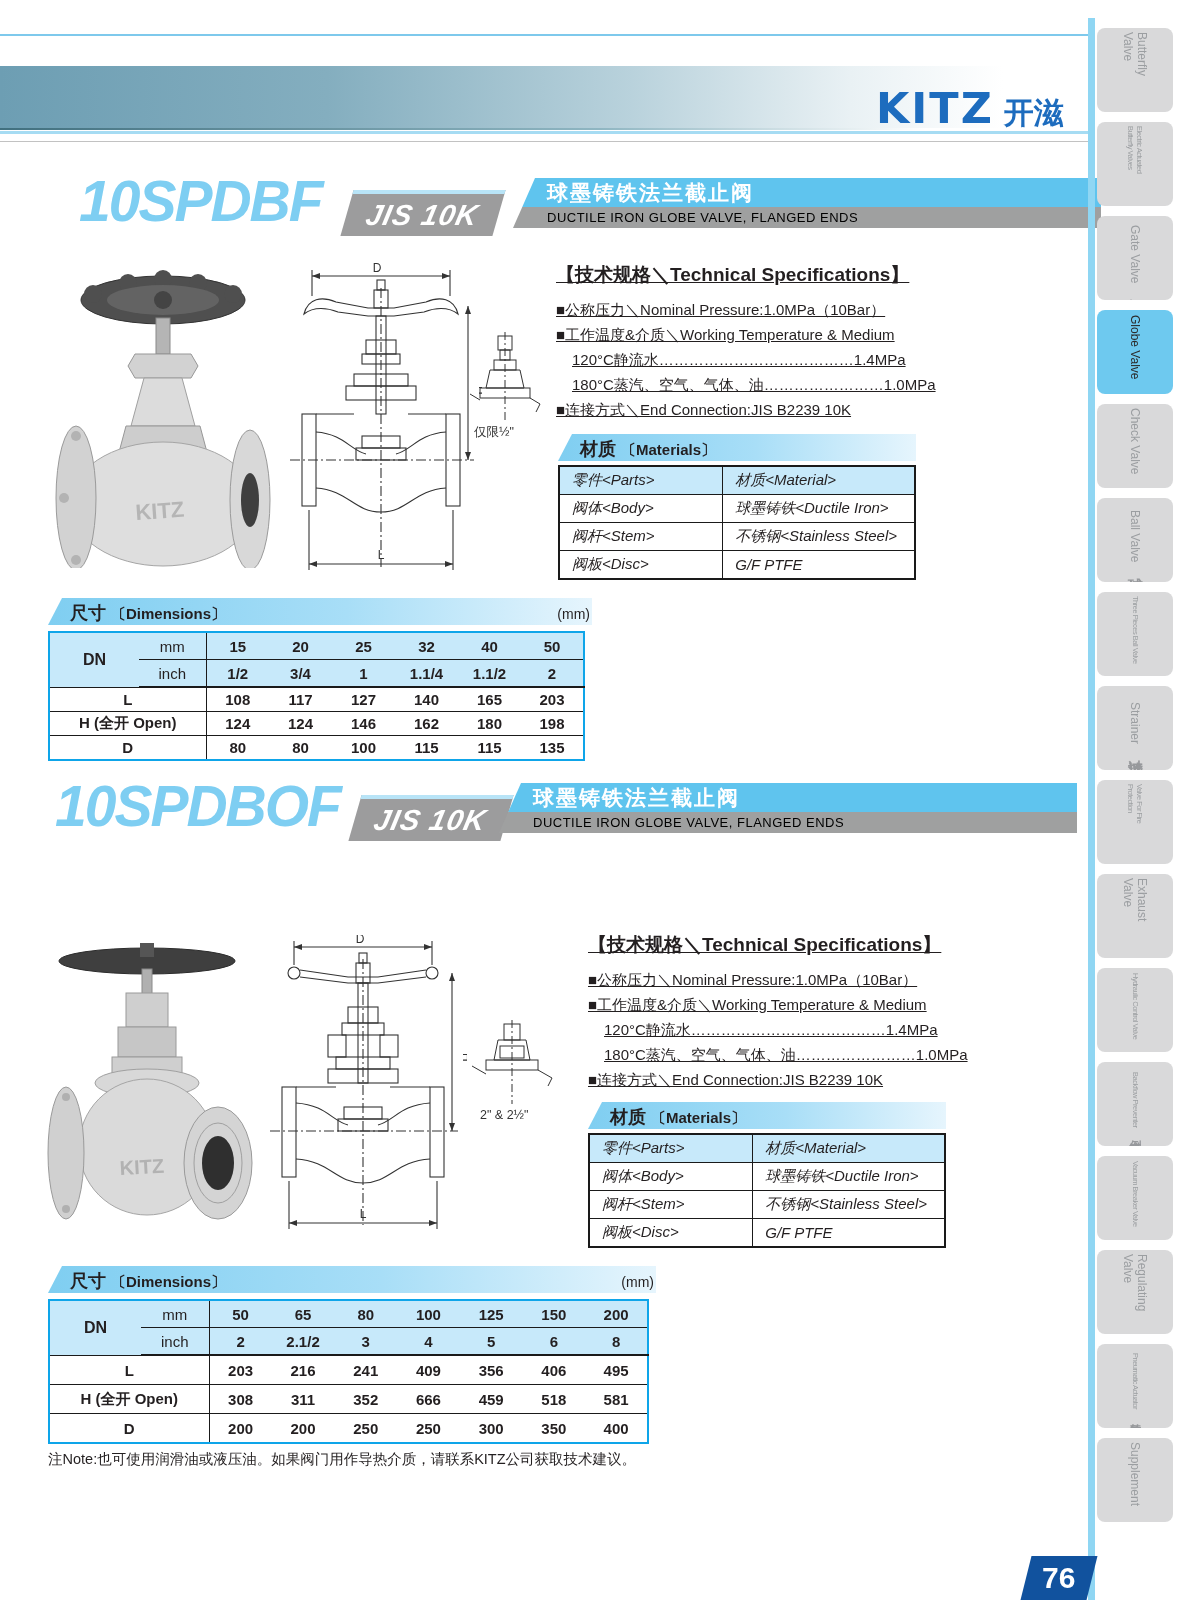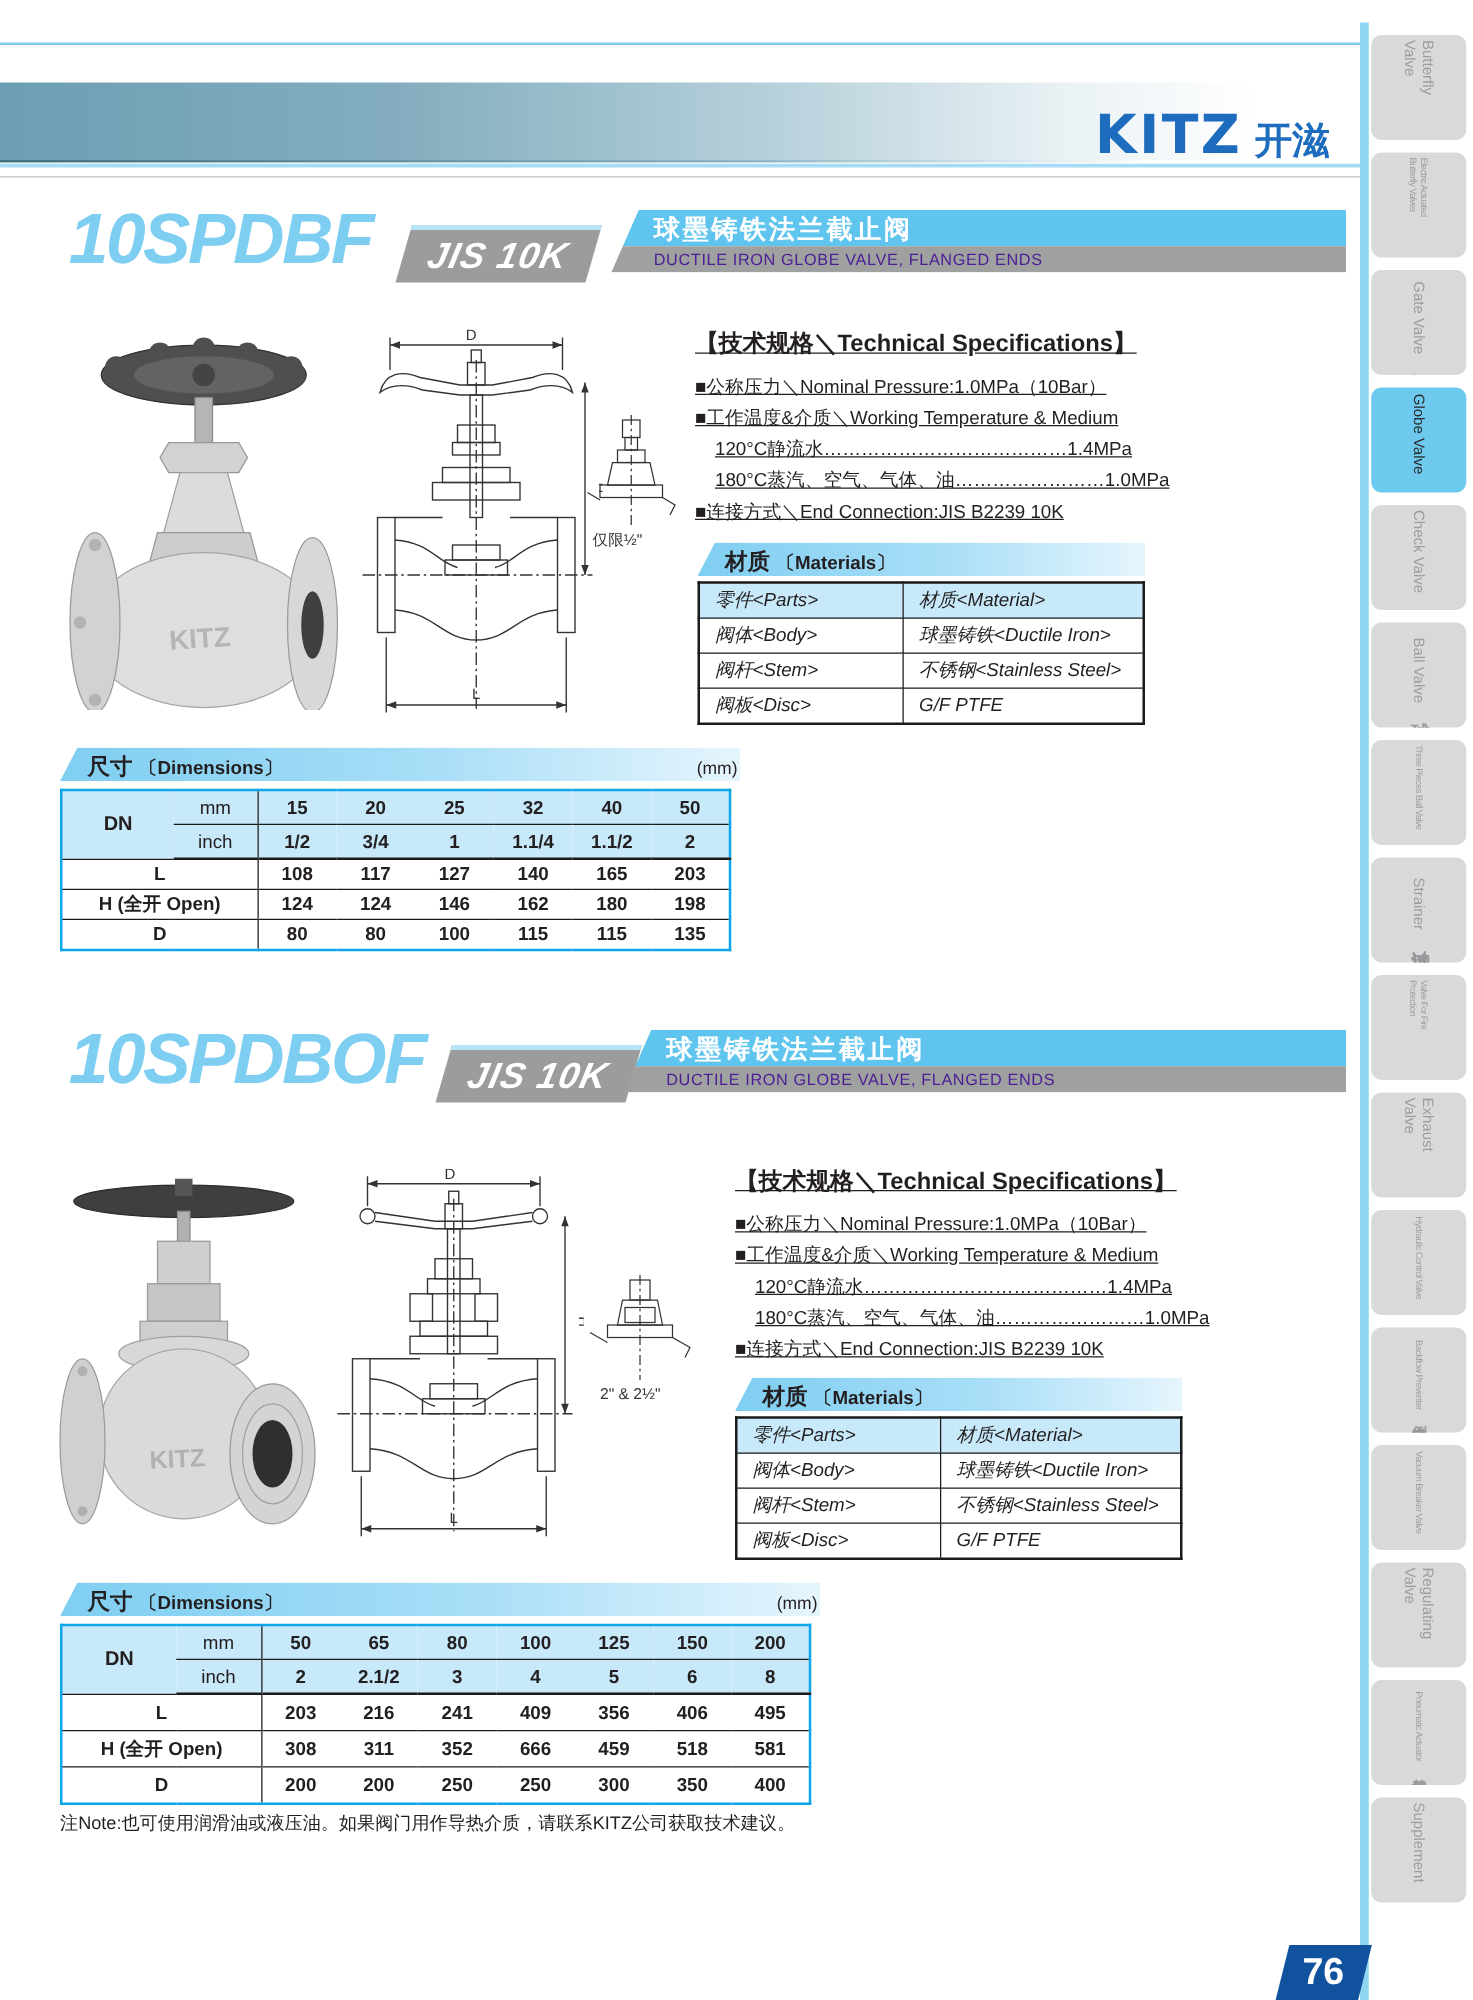--- a/index.html
+++ b/index.html
@@ -19,21 +19,21 @@
   .logo-cn{font-size:30px;font-weight:700;color:#1d6cbe;}
   
   .sec-title{position:absolute;left:55px;width:1022px;height:62px;}
   .model{font-size:57px;font-weight:800;font-style:italic;color:#7ecef2;letter-spacing:-2px;line-height:62px;}
   .rating{position:absolute;top:20px;height:42px;background:#9c9c9d;border-top:4px solid #b8e4f7;
           transform:skewX(-16deg);display:flex;align-items:center;justify-content:center;}
   .rating span{font-size:29px;font-weight:800;font-style:italic;color:#fff;transform:skewX(4deg);letter-spacing:1px;}
   .bands{position:absolute;top:8px;right:0;clip-path:polygon(22px 0,100% 0,100% 100%,0 100%);}
   .band-cn{height:29px;background:#5fc4ee;color:#fff;font-size:21px;font-weight:700;
            display:flex;align-items:center;padding-left:34px;letter-spacing:2px;}
-  .band-en{height:21px;background:#9fa0a0;color:#4c1d95;font-size:13px;
+  .band-en{height:21px;background:#9fa0a0;color:#000000;font-size:13px;
            display:flex;align-items:center;padding-left:34px;letter-spacing:.5px;}
   
   .specs{position:absolute;width:440px;text-decoration:underline;}
   .sp-h{font-size:19px;font-weight:700;margin-bottom:9px;}
   .sp-b{font-size:15px;line-height:25px;}
   .sp-i{font-size:15px;line-height:25px;padding-left:16px;}
   
   .mat{position:absolute;width:358px;}
   .blk-head{height:27px;background:linear-gradient(90deg,#7fcef1 0%,#a8def7 55%,#e6f5fd 100%);
             clip-path:polygon(14px 0,100% 0,100% 100%,0 100%);
@@ -91,21 +91,21 @@
   <div class="rule-top"></div>
   <div class="grad-bar"></div>
   <div class="grad-edge"></div>
   <div class="rule-cyan"></div>
   <div class="rule-gray"></div>
   <div class="logo">
     <span class="logo-kitz">KITZ</span>
     <span class="logo-cn">开滋</span>
   </div>
 
-  <div class="sec-title" style="top:160px;">
+  <div class="sec-title" style="top:170px;margin-left:24px;">
     <span class="model">10SPDBF</span>
     <div class="rating" style="left:268px;width:152px;">
       <span>JIS 10K</span>
     </div>
     <div class="bands" style="width:588px;">
       <div class="band-cn">球墨铸铁法兰截止阀</div>
       <div class="band-en">DUCTILE IRON GLOBE VALVE, FLANGED ENDS</div>
     </div>
   </div>
 
@@ -283,21 +283,21 @@
         <td>100</td>
         <td>115</td>
         <td>115</td>
         <td>135</td>
       </tr>
     </tbody>
       </table>
   </div>
 
 
-  <div class="sec-title" style="top:816px;">
+  <div class="sec-title" style="top:775px;">
     <span class="model">10SPDBOF</span>
     <div class="rating" style="left:300px;width:152px;">
       <span>JIS 10K</span>
     </div>
     <div class="bands" style="width:578px;">
       <div class="band-cn">球墨铸铁法兰截止阀</div>
       <div class="band-en">DUCTILE IRON GLOBE VALVE, FLANGED ENDS</div>
     </div>
   </div>
 

